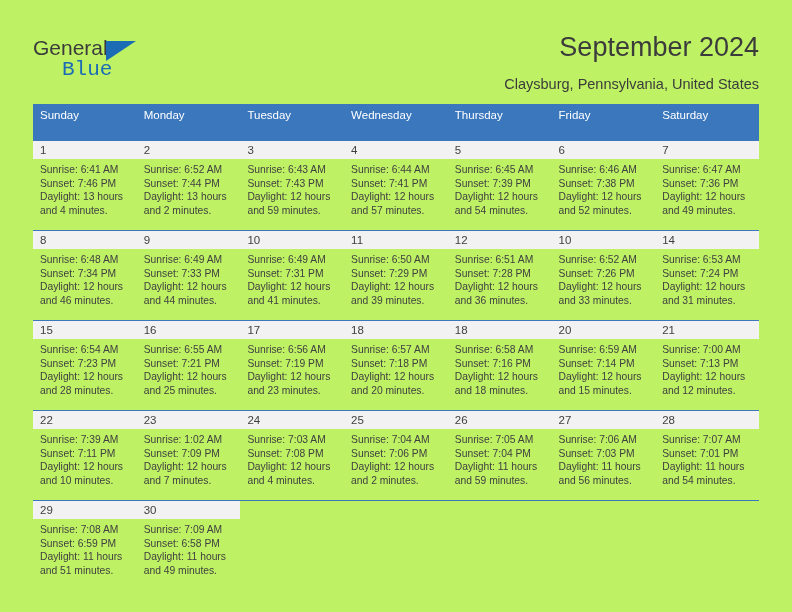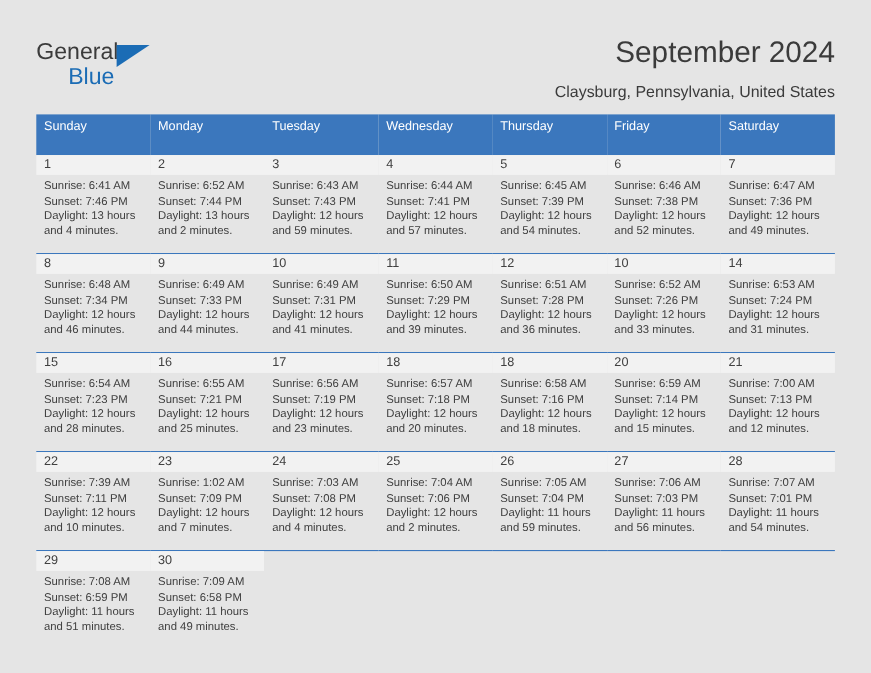--- a/index.html
+++ b/index.html
@@ -7,21 +7,21 @@
     width: 792px;
     height: 612px;
     background: #ffffff;
     font-family: "Liberation Sans", sans-serif;
     overflow: hidden;
   }
   .page {
     position: relative;
     width: 792px;
     height: 612px;
-    background: #e5e5e5;
+    background: #bef264;
   }
 
   
   .header {
     position: absolute;
     left: 0; top: 0;
     width: 792px;
     height: 100px;
   }
   .logo {
@@ -44,20 +44,21 @@
     width: 0; height: 0;
     border-left: 30px solid #1b6cb5;
     border-bottom: 20px solid transparent;
   }
   .logo-blue {
     position: absolute;
     left: 29px; top: 22px;
     font-size: 21px;
     color: #1b6cb5;
     line-height: 24px;
+    font-family: Liberation Mono, monospace;
   }
 
   .title {
     position: absolute;
     right: 33px; top: 32px;
     font-size: 27px;
     color: #3b3b3b;
     font-weight: normal;
     text-align: right;
     white-space: nowrap;

